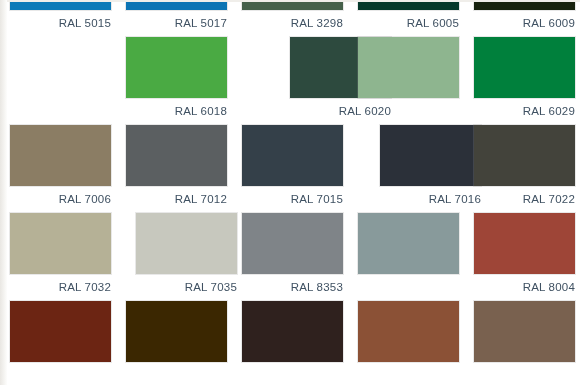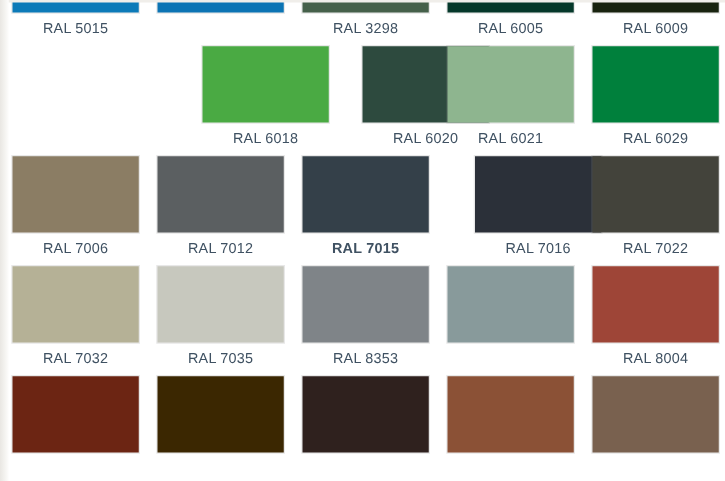--- a/index.html
+++ b/index.html
@@ -54,21 +54,21 @@
   }
   .swatch {
     width: 101px;
     height: 61px;
     box-sizing: border-box;
     box-shadow: 0 0 0 1px rgba(150,150,150,0.22);
   }
   .label {
     height: 27px;
     line-height: 27px;
-    text-align: center;
+    text-align: right;
     font-size: 11.5px;
     font-family: "Liberation Sans", sans-serif;
     color: #3f5162;
     letter-spacing: 0.2px;
     white-space: nowrap;
   }
   .row.clipped-bottom .label { visibility: hidden; }
 </style>
 </head>
 <body>
@@ -79,80 +79,80 @@
   <div class="page-edge-left"></div>
 
   <div class="grid" id="grid">
       <div class="row">
         <div class="cell" style="left: 10px;">
           <div class="swatch" style="background: rgb(12, 122, 184);"></div>
           <div class="label">RAL 5015</div>
         </div>
         <div class="cell" style="left: 126px;">
           <div class="swatch" style="background: rgb(12, 116, 180);"></div>
+          <div class="label">RAL 5017</div>
         </div>
         <div class="cell" style="left: 242px;">
           <div class="swatch" style="background: rgb(69, 96, 74);"></div>
           <div class="label">RAL 3298</div>
         </div>
         <div class="cell" style="left: 358px;">
           <div class="swatch" style="background: rgb(5, 56, 42);"></div>
           <div class="label">RAL 6005</div>
         </div>
         <div class="cell" style="left: 474px;">
           <div class="swatch" style="background: rgb(24, 35, 15);"></div>
           <div class="label">RAL 6009</div>
         </div>
       </div>
       <div class="row">
-        <div class="cell" style="left: 126px; margin-left: 36px;">
+        <div class="cell" style="left: 126px;">
           <div class="swatch" style="background: rgb(74, 170, 67);"></div>
           <div class="label">RAL 6018</div>
         </div>
         <div class="cell" style="left: 242px; padding-left: 48px;">
           <div class="swatch" style="background: rgb(45, 74, 62);"></div>
           <div class="label">RAL 6020</div>
         </div>
         <div class="cell" style="left: 358px;">
           <div class="swatch" style="background: rgb(142, 181, 143);"></div>
-          <div class="label">RAL 6021</div>
         </div>
         <div class="cell" style="left: 474px;">
           <div class="swatch" style="background: rgb(0, 128, 60);"></div>
           <div class="label">RAL 6029</div>
         </div>
       </div>
       <div class="row">
         <div class="cell" style="left: 10px;">
           <div class="swatch" style="background: rgb(139, 125, 100);"></div>
           <div class="label">RAL 7006</div>
         </div>
         <div class="cell" style="left: 126px;">
           <div class="swatch" style="background: rgb(91, 95, 97);"></div>
           <div class="label">RAL 7012</div>
         </div>
-        <div class="cell" style="left: 242px; font-weight: bold;">
+        <div class="cell" style="left: 242px;">
           <div class="swatch" style="background: rgb(52, 64, 73);"></div>
           <div class="label">RAL 7015</div>
         </div>
         <div class="cell" style="left: 380px;">
           <div class="swatch" style="background: rgb(43, 48, 57);"></div>
           <div class="label">RAL 7016</div>
         </div>
         <div class="cell" style="left: 474px;">
           <div class="swatch" style="background: rgb(67, 67, 59);"></div>
           <div class="label">RAL 7022</div>
         </div>
       </div>
       <div class="row">
         <div class="cell" style="left: 10px;">
           <div class="swatch" style="background: rgb(181, 177, 150);"></div>
           <div class="label">RAL 7032</div>
         </div>
-        <div class="cell" style="left: 126px;">
+        <div class="cell" style="left: 136px;">
           <div class="swatch" style="background: rgb(199, 200, 190);"></div>
           <div class="label">RAL 7035</div>
         </div>
         <div class="cell" style="left: 242px;">
           <div class="swatch" style="background: rgb(127, 132, 136);"></div>
           <div class="label">RAL 8353</div>
         </div>
         <div class="cell" style="left: 358px;">
           <div class="swatch" style="background: rgb(136, 154, 155);"></div>
         </div>

